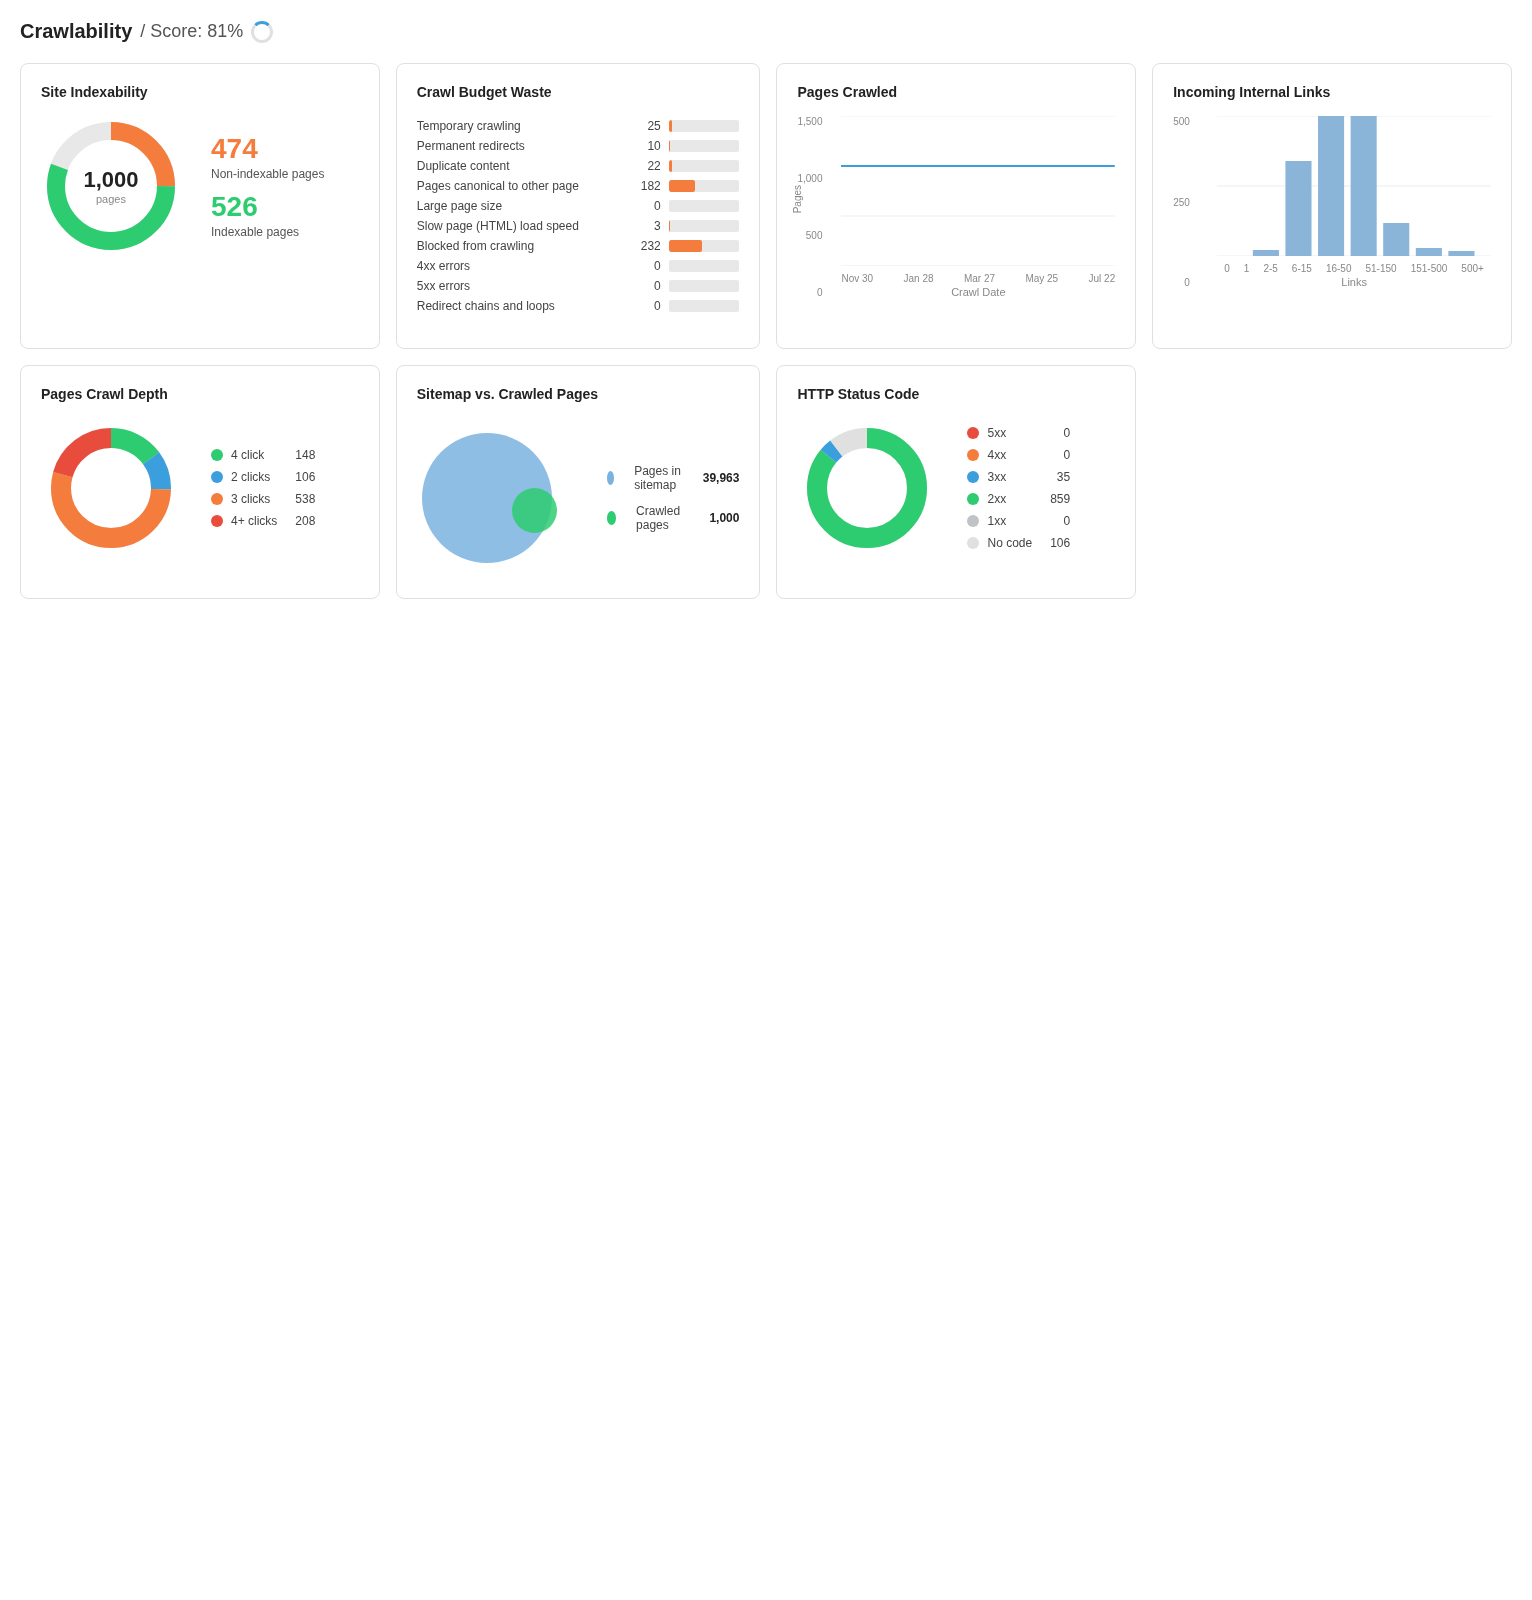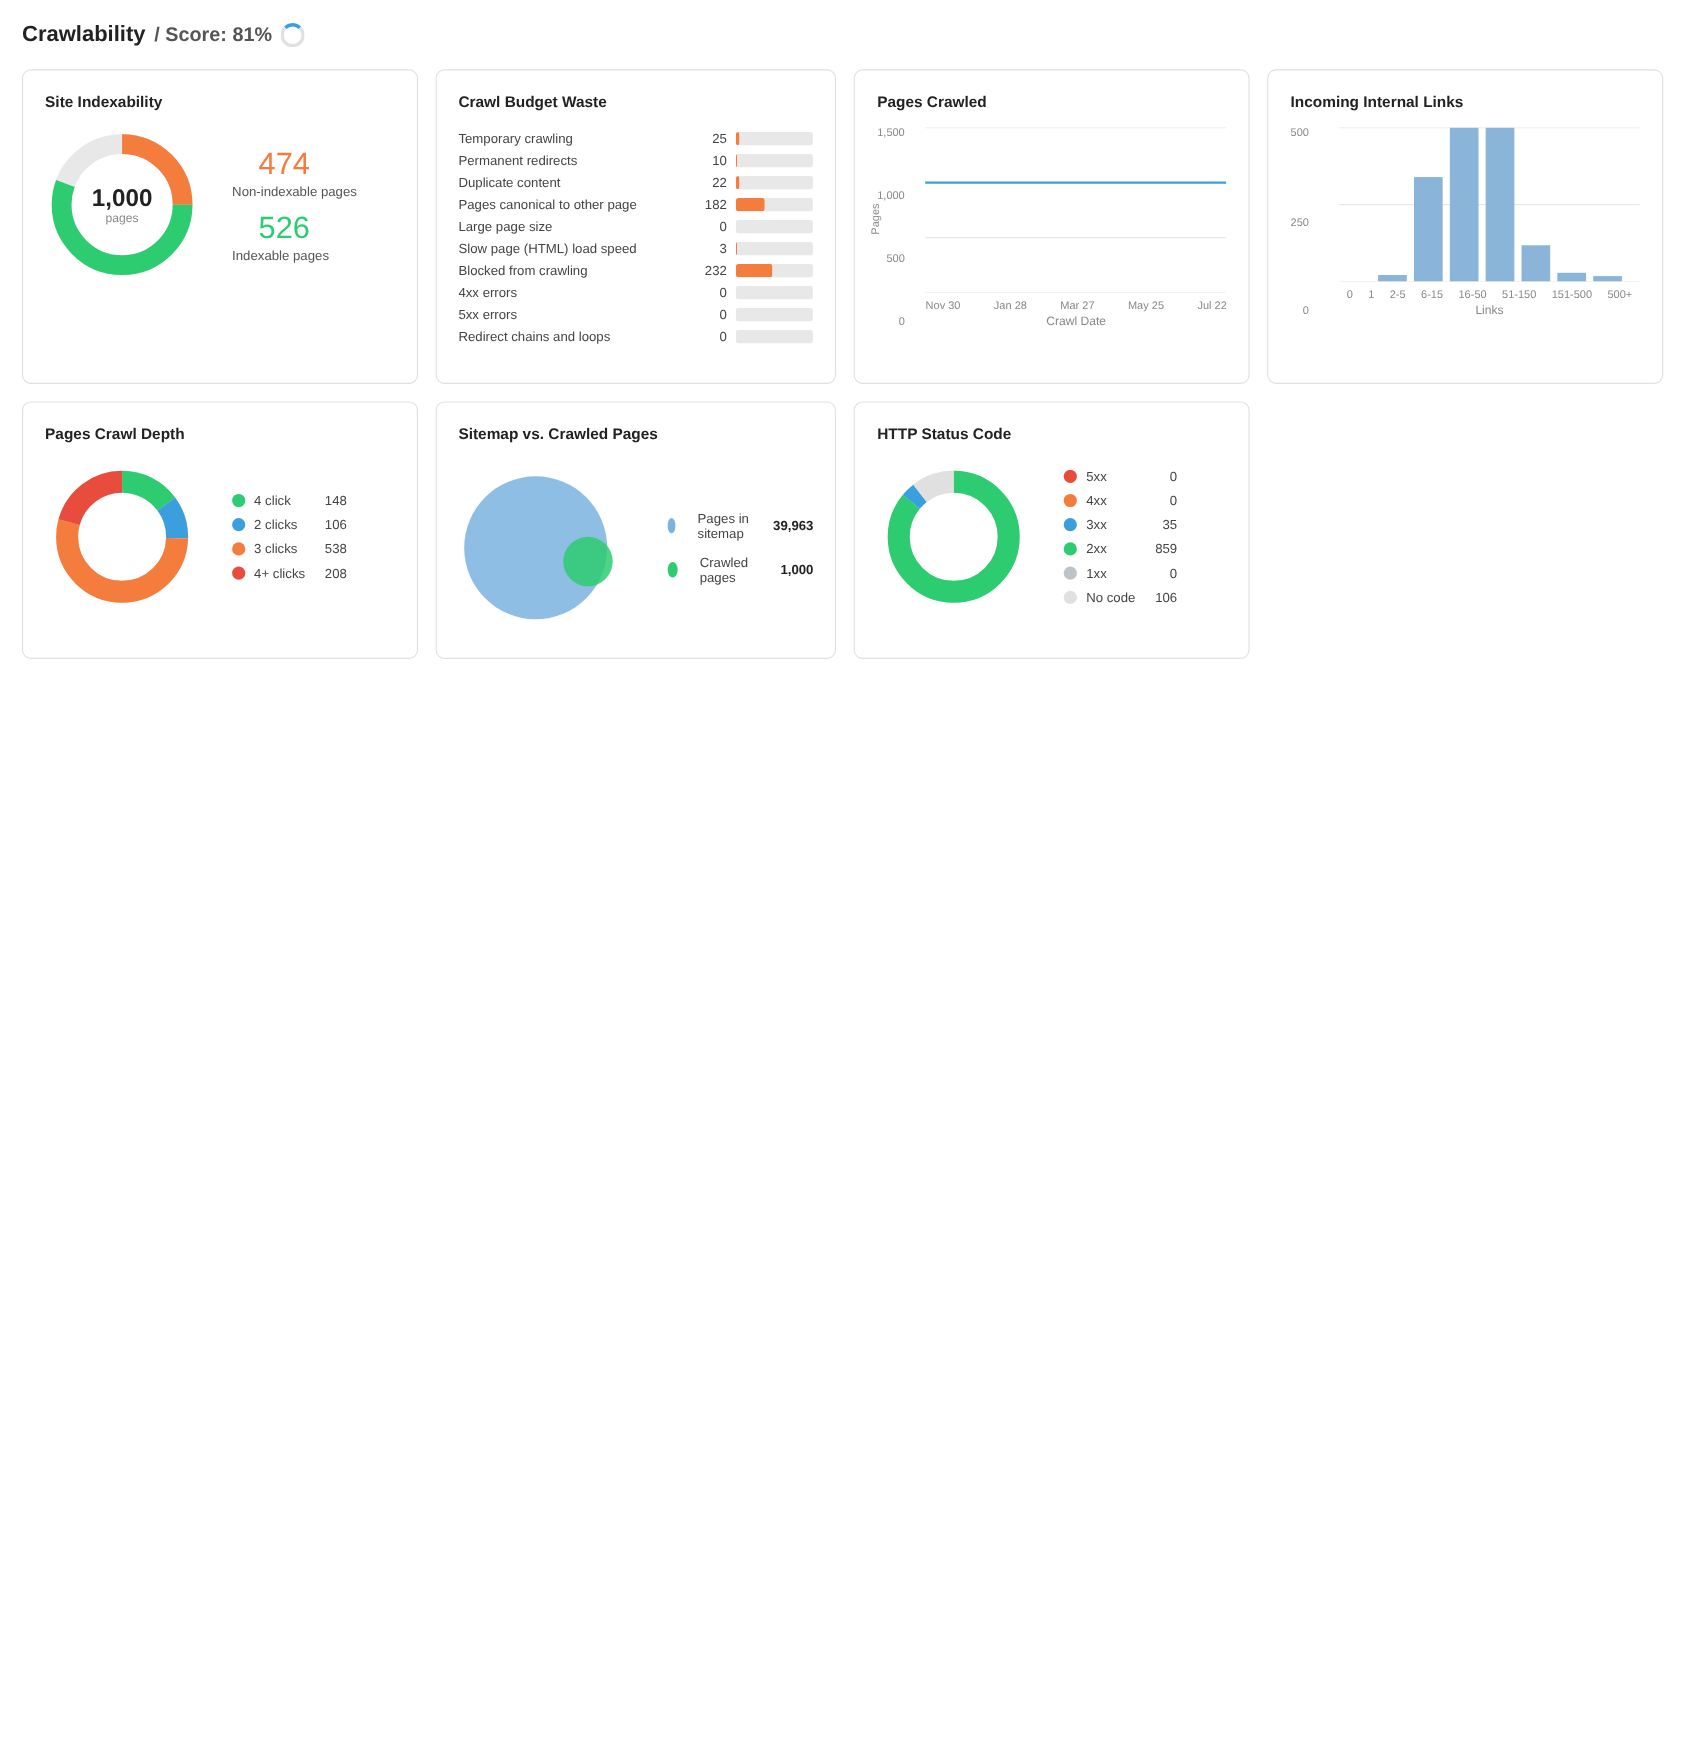--- a/index.html
+++ b/index.html
@@ -1,34 +1,34 @@
 <!DOCTYPE html>
 <html><head>
   <meta charset="utf-8">
   <style>
     * { box-sizing: border-box; margin: 0; padding: 0; }
     body { font-family: -apple-system, BlinkMacSystemFont, 'Segoe UI', Arial, sans-serif; background: #fff; color: #333; padding: 20px; font-size: 13px; }
 
     .page-header { display: flex; align-items: center; gap: 8px; margin-bottom: 20px; }
     .page-title { font-size: 20px; font-weight: 700; color: #222; }
-    .page-score { font-size: 18px; color: #555; font-weight: bold; }
+    .page-score { font-size: 18px; color: #555; }
     .score-spinner { width: 22px; height: 22px; border: 3px solid #e0e0e0; border-top-color: #3b9edd; border-radius: 50%; display: inline-block; }
 
     .dashboard-grid { display: grid; grid-template-columns: 1fr 1fr 1fr 1fr; gap: 16px; }
     .card { background: #fff; border: 1px solid #e0e0e0; border-radius: 8px; padding: 20px; }
     .card-title { font-size: 14px; font-weight: 700; margin-bottom: 16px; color: #222; }
 
     
     .indexability-content { display: flex; align-items: center; gap: 30px; }
     .donut-container { position: relative; width: 140px; height: 140px; flex-shrink: 0; }
     .donut-label { position: absolute; top: 50%; left: 50%; transform: translate(-50%, -50%); text-align: center; }
     .donut-label .total { font-size: 22px; font-weight: 700; color: #222; }
     .donut-label .unit { font-size: 11px; color: #888; }
     .index-stats { display: flex; flex-direction: column; gap: 10px; }
-    .stat-value { font-size: 28px; font-weight: 400; margin-left: 24px; }
+    .stat-value { font-size: 28px; font-weight: 700; }
     .stat-value.orange { color: #f47c3c; }
     .stat-value.green { color: #2ecc71; }
     .stat-label { font-size: 12px; color: #555; margin-top: 2px; }
 
     
     .budget-table { width: 100%; }
     .budget-row { display: flex; align-items: center; padding: 3px 0; gap: 8px; }
     .budget-name { flex: 0 0 200px; font-size: 12px; color: #444; }
     .budget-value { flex: 0 0 36px; text-align: right; font-size: 12px; color: #444; }
     .budget-bar-bg { flex: 1; height: 12px; background: #e8e8e8; border-radius: 2px; overflow: hidden; }

